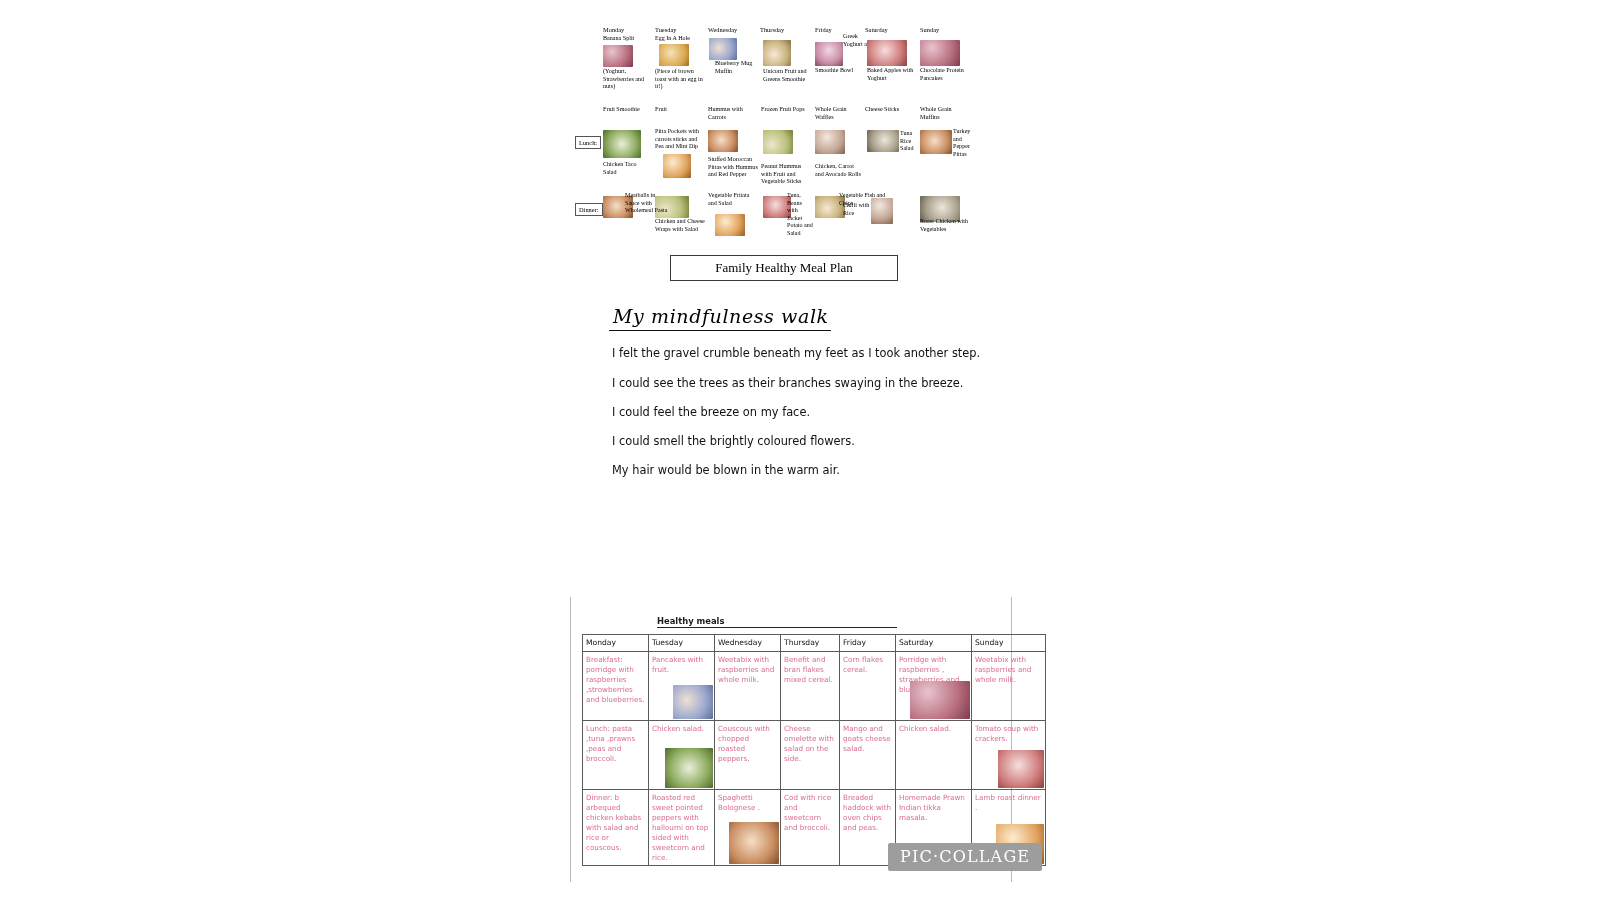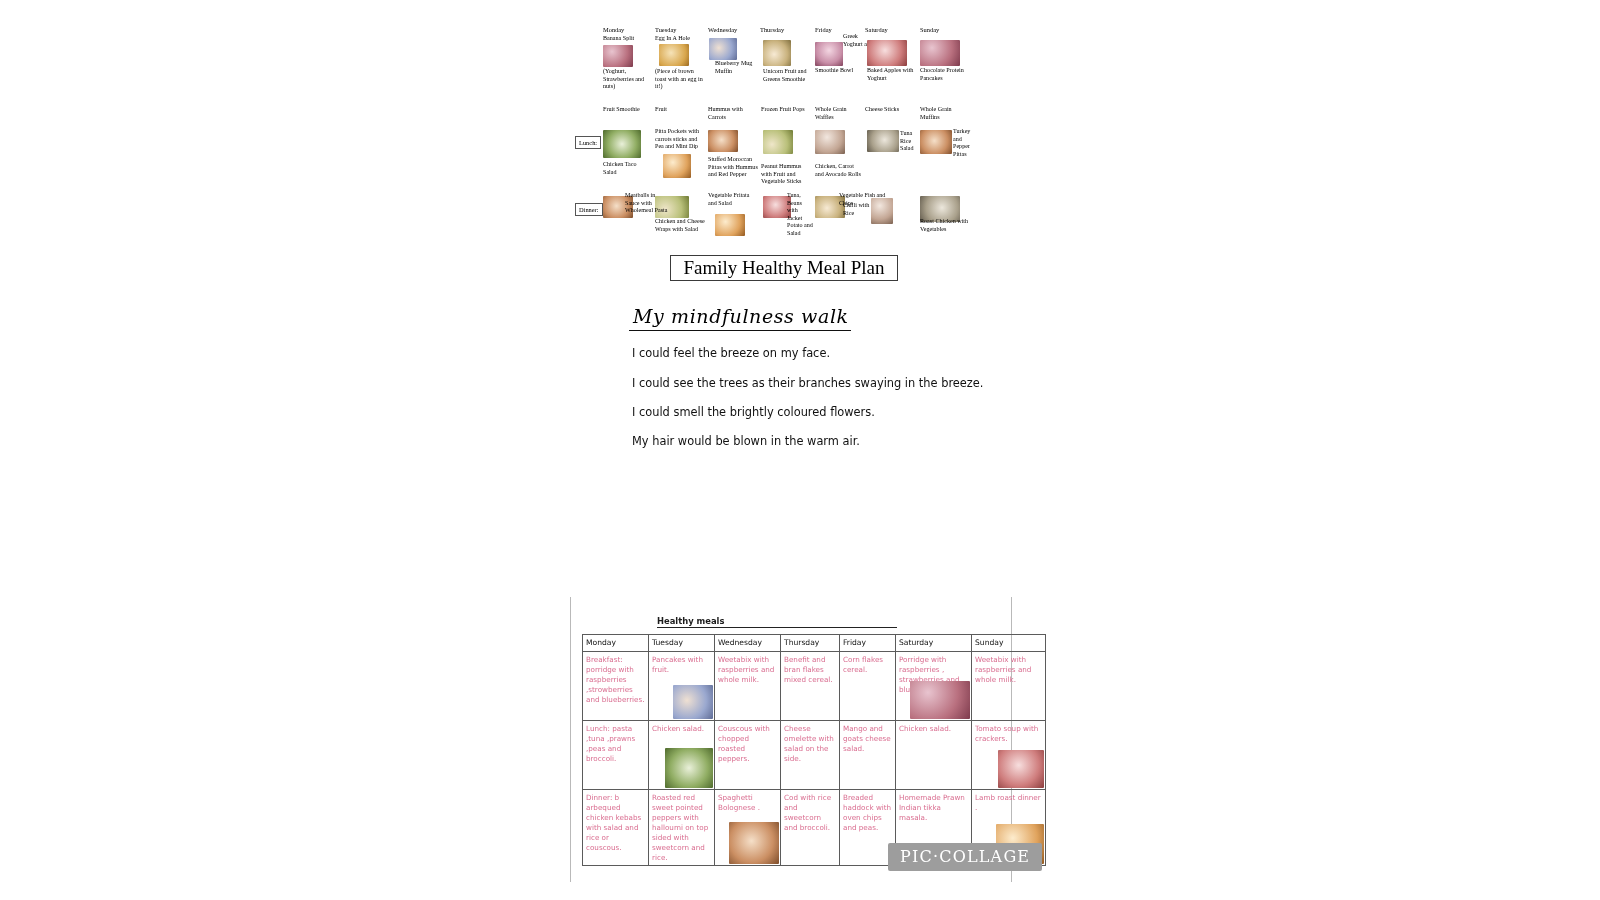--- a/index.html
+++ b/index.html
@@ -70,31 +70,30 @@
     position: absolute;
     left: 670px;
     top: 255px;
     width: 226px;
     height: 24px;
     border: 1px solid #3a3a3a;
     display: flex;
     align-items: center;
     justify-content: center;
     font-family: "Liberation Serif", serif;
-    font-size: 19px;
+    font-size: 13px;
     background: #ffffff;
   }
 
   
   #mindfulness-section {
     position: absolute;
     left: 605px;
     top: 305px;
     width: 640px;
-    margin-left: 20px;
   }
   #mindfulness-heading {
     font-family: "DejaVu Serif", serif;
     font-style: italic;
     font-size: 19px;
     letter-spacing: 0.6px;
     border-bottom: 1.4px solid #111;
     display: inline-block;
     padding: 0 2px 3px 4px;
     margin-left: 4px;
@@ -261,22 +260,23 @@
   <div class="mp-cell" style="left:212px; top:174px; width:26px;">Tuna, Beans with Jacket Potato and Salad</div>
   <div class="mp-cell" style="left:264px; top:174px; width:52px;">Vegetable Fish and Chips</div>
   <div class="mp-cell" style="left:268px; top:184px; width:34px;">Chilli with Rice</div>
   <div class="mp-cell" style="left:345px; top:200px; width:52px;">Roast Chicken with Vegetables</div>
 </div>
 
 <div id="meal-plan-title">Family Healthy Meal Plan</div>
 
 <div id="mindfulness-section">
   <div id="mindfulness-heading">My  mindfulness  walk</div>
+  <div class="mw-line">I felt the gravel crumble beneath my feet as I took another step.</div>
+  <div class="mw-line">I could see the trees as their branches swaying in the breeze.</div>
   <div class="mw-line">I could feel the breeze on my face.</div>
-  <div class="mw-line">I could see the trees as their branches swaying in the breeze.</div>
   <div class="mw-line">I could smell the brightly coloured flowers.</div>
   <div class="mw-line">My hair would be blown in the warm air.</div>
 </div>
 
 <div id="healthy-block">
   <div id="healthy-title">Healthy meals</div>
 
   <table id="healthy-table">
     <thead>
       <tr>

